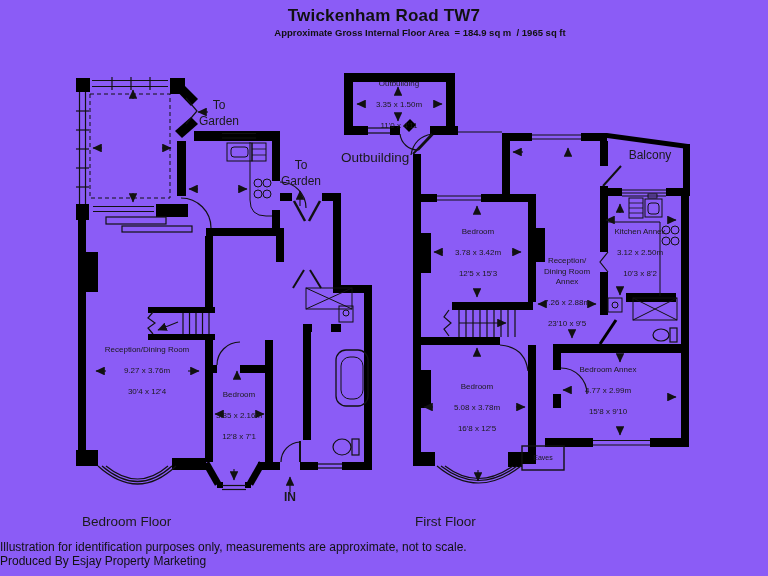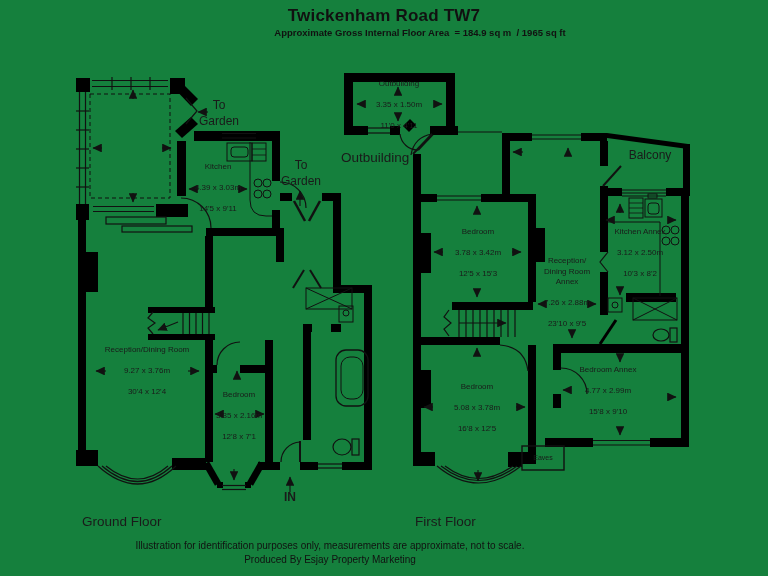--- a/index.html
+++ b/index.html
@@ -1,30 +1,30 @@
 <!DOCTYPE html>
 <html><head>
 <meta charset="utf-8">
 <style>
   html,body{margin:0;padding:0;background:#fff;}
-  .canvas{position:relative;width:768px;height:576px;background:#15803d;
+  .canvas{position:relative;width:768px;height:576px;background:#8b5cf6;
           font-family:"Liberation Sans", sans-serif;color:#111;overflow:hidden;}
   svg.plan{position:absolute;left:0;top:0;}
   .title{position:absolute;top:6px;left:0;width:768px;text-align:center;
          font-size:17px;font-weight:bold;letter-spacing:.2px;}
   .subtitle{position:absolute;top:27px;left:0;width:768px;text-align:center;
          font-size:9.5px;font-weight:bold;white-space:pre;padding-left:36px;}
   .lbl{position:absolute;transform:translate(-50%,-50%);text-align:center;
        font-size:8px;line-height:1.3;white-space:pre-line;color:#1a1a1a;}
   .lbl span{display:block;}
   .lbl.small{font-size:7px;}
   .lbl.ann{font-size:12px;}
   .lbl.bold{font-weight:bold;}
   .sect{position:absolute;transform:translateY(-50%);font-size:13.5px;color:#1a1a1a;}
-  .footer{position:absolute;left:0;width:660px;text-align:center;font-size:10px;color:#111;}
+  .footer{position:absolute;left:0;width:660px;font-size:12px;color:#111;}
 </style>
 </head>
 <body>
 
 <div class="canvas">
 
 <svg class="plan" width="768" height="576" viewBox="0 0 768 576">
   <defs>
     <marker id="ah" markerWidth="9" markerHeight="8" refX="8" refY="4" orient="auto">
       <path d="M0,0 L8.5,4 L0,8 z" fill="#111"></path>
@@ -314,39 +314,34 @@
         <line x1="620" y1="428" x2="620" y2="435" marker-end="url(#ah)"></line>
     <line x1="459" y1="323" x2="506" y2="323" marker-end="url(#ah)"></line>
   </g>
 </svg>
 
 <div class="title">Twickenham Road TW7</div>
 <div class="subtitle">Approximate Gross Internal Floor Area  = 184.9 sq m  / 1965 sq ft</div>
 
 <div class="lbl ann" style="left:219px;top:114px">To
 Garden</div>
-<div class="lbl" style="left:218px;top:188px">
-  <span>Kitchen</span>
-  <span>4.39 x 3.03m</span>
-  <span>14'5 x 9'11</span>
-</div>
 <div class="lbl ann" style="left:301px;top:174px">To
 Garden</div>
 <div class="lbl" style="left:147px;top:371px">
   <span style="white-space:nowrap">Reception/Dining Room</span>
   <span>9.27 x 3.76m</span>
   <span>30'4 x 12'4</span>
 </div>
 <div class="lbl" style="left:239px;top:416px">
   <span>Bedroom</span>
   <span>3.85 x 2.16m</span>
   <span>12'8 x 7'1</span>
 </div>
 <div class="lbl ann bold" style="left:290px;top:498px">IN</div>
-<div class="sect" style="left:82px;top:521px">Ground Floor</div>
+<div class="sect" style="left:82px;top:521px">Bedroom Floor</div>
 
 <div class="lbl" style="left:399px;top:105px">
   <span>Outbuilding</span>
   <span>3.35 x 1.50m</span>
   <span>11'0 x 4'11</span>
 </div>
 <div class="sect" style="left:341px;top:157px">Outbuilding</div>
 
 <div class="lbl" style="left:478px;top:253px">
   <span>Bedroom</span>

